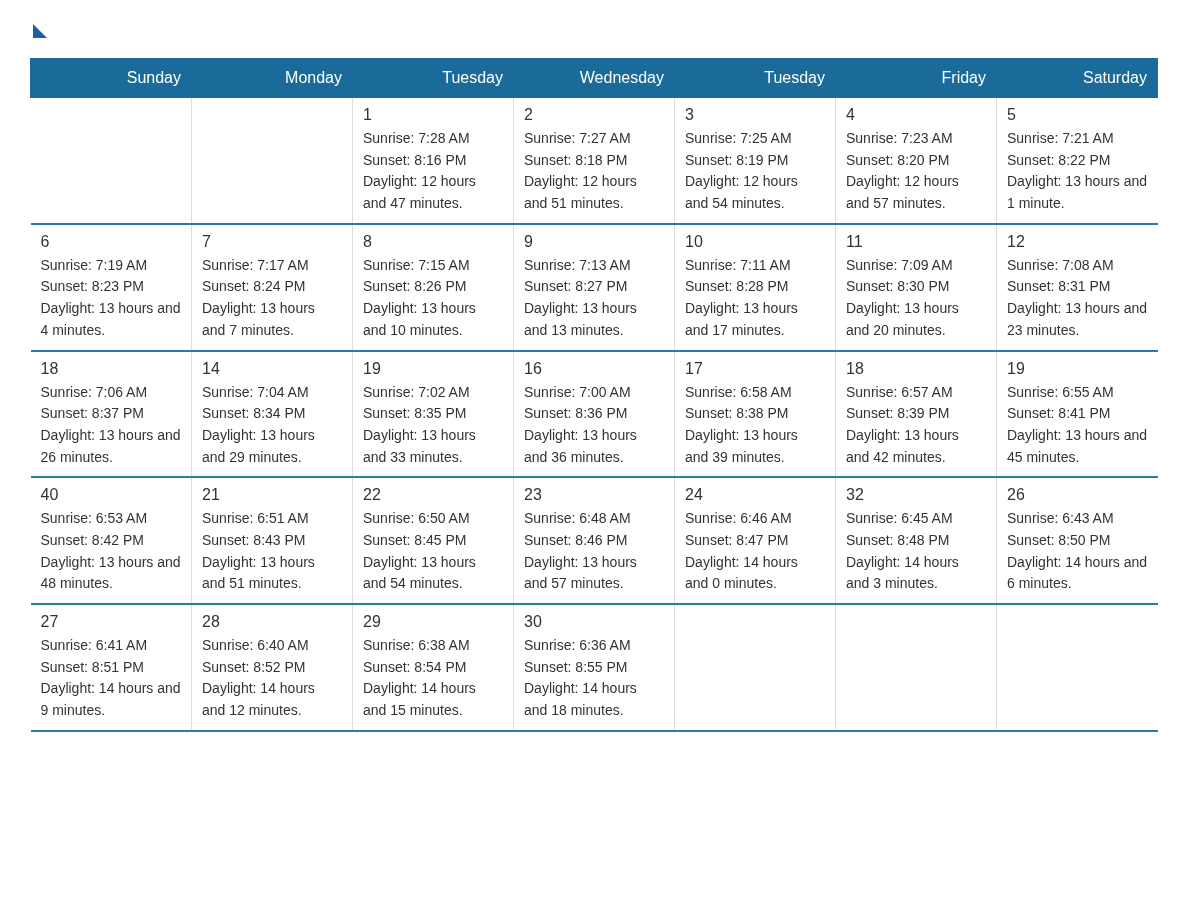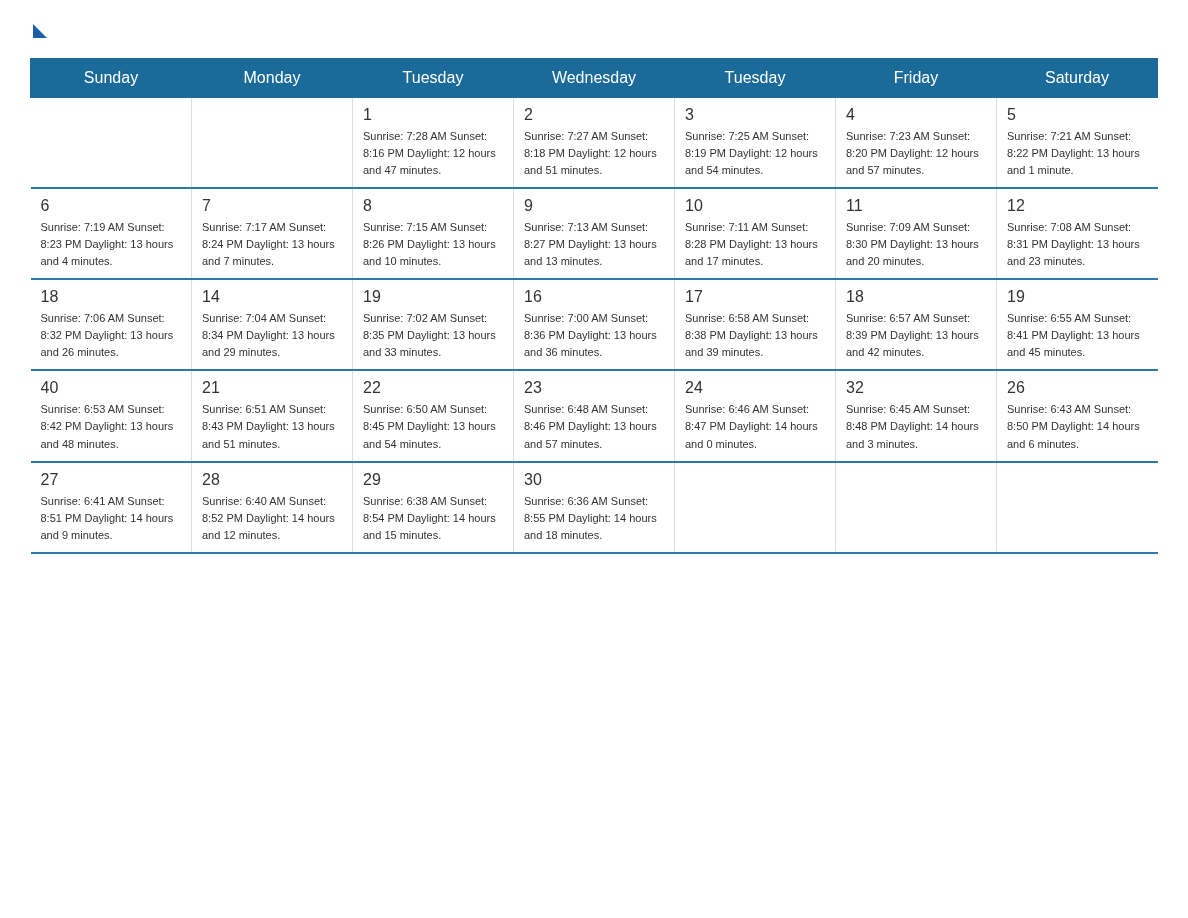--- a/index.html
+++ b/index.html
@@ -63,21 +63,21 @@
       border-collapse: collapse;
     }
     thead tr {
       background-color: #1a6a9a;
     }
     thead th {
       color: #fff;
       font-size: 16px;
       font-weight: normal;
       padding: 10px 10px;
-      text-align: center;
+      text-align: right;
       border: 1px solid #1a6a9a;
     }
     tbody tr {
       border-bottom: 2px solid #2a7aaa;
     }
     tbody td {
       vertical-align: top;
       padding: 8px 10px;
       font-size: 13px;
       color: #333;
@@ -88,21 +88,21 @@
     tbody td:last-child {
       border-right: none;
     }
     .day-num {
       font-size: 16px;
       font-weight: normal;
       display: block;
       margin-bottom: 4px;
     }
     .day-info {
-      font-size: 11px;
+      font-size: 14px;
       line-height: 1.55;
       color: #333;
     }
   </style>
 </head>
 <body>
 
 <div class="header">
   <div class="logo">
     <div class="logo-top">
@@ -217,21 +217,21 @@
           <div class="day-info">Sunrise: 7:08 AM
 Sunset: 8:31 PM
 Daylight: 13 hours
 and 23 minutes.</div>
         </td>
       </tr>
       <tr>
         <td>
           <span class="day-num">18</span>
           <div class="day-info">Sunrise: 7:06 AM
-Sunset: 8:32 PM
+Sunset: 8:37 PM
 Daylight: 13 hours
 and 26 minutes.</div>
         </td>
         <td>
           <span class="day-num">14</span>
           <div class="day-info">Sunrise: 7:04 AM
 Sunset: 8:34 PM
 Daylight: 13 hours
 and 29 minutes.</div>
         </td>

